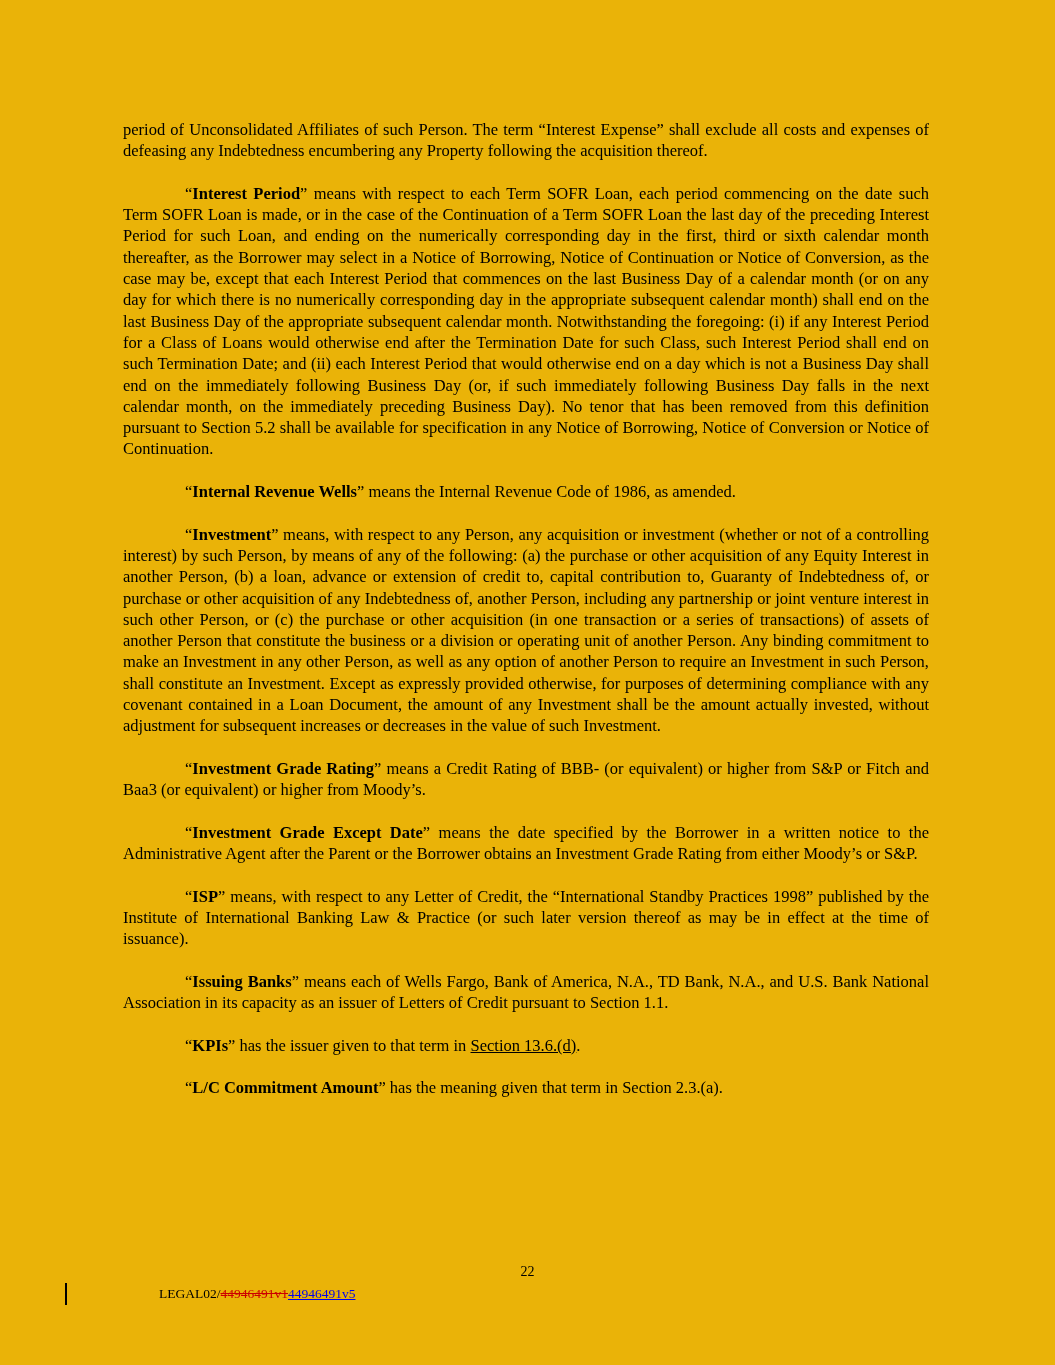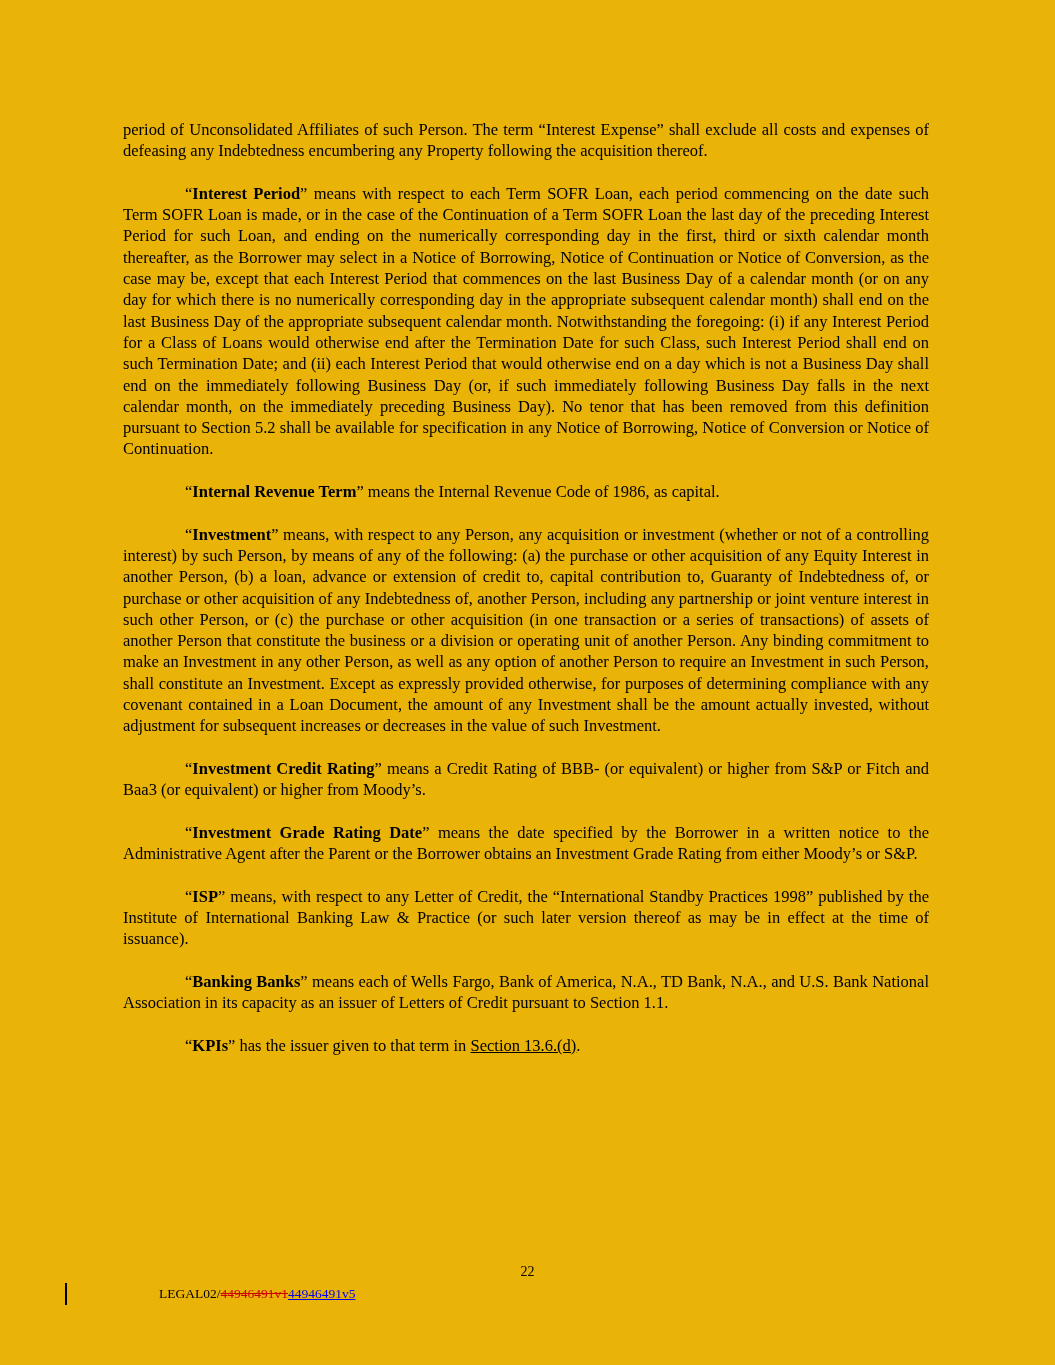--- a/index.html
+++ b/index.html
@@ -59,24 +59,25 @@
     background: #000000;
   }
 </style>
 </head>
 <body>
 
 <div class="page">
   <div class="content">
       <p class="para"><span>period of Unconsolidated Affiliates of such Person.  The term “Interest Expense” shall exclude all costs and expenses of defeasing any Indebtedness encumbering any Property following the acquisition thereof.</span></p>
       <p class="para indent"><span>“</span><span style="font-weight: bold;">Interest Period</span><span>” means with respect to each Term SOFR Loan, each period commencing on the date such Term SOFR Loan is made, or in the case of the Continuation of a Term SOFR Loan the last day of the preceding Interest Period for such Loan, and ending on the numerically corresponding day in the first, third or sixth calendar month thereafter, as the Borrower may select in a Notice of Borrowing, Notice of Continuation or Notice of Conversion, as the case may be, except that each Interest Period that commences on the last Business Day of a calendar month (or on any day for which there is no numerically corresponding day in the appropriate subsequent calendar month) shall end on the last Business Day of the appropriate subsequent calendar month.  Notwithstanding the foregoing: (i) if any Interest Period for a Class of Loans would otherwise end after the Termination Date for such Class, such Interest Period shall end on such Termination Date; and (ii) each Interest Period that would otherwise end on a day which is not a Business Day shall end on the immediately following Business Day (or, if such immediately following Business Day falls in the next calendar month, on the immediately preceding Business Day).  No tenor that has been removed from this definition pursuant to Section 5.2 shall be available for specification in any Notice of Borrowing, Notice of Conversion or Notice of Continuation.</span></p>
-      <p class="para indent"><span>“</span><span style="font-weight: bold;">Internal Revenue Term</span><span>” means the Internal Revenue Code of 1986, as capital.</span></p>
+      <p class="para indent"><span>“</span><span style="font-weight: bold;">Internal Revenue Wells</span><span>” means the Internal Revenue Code of 1986, as amended.</span></p>
       <p class="para indent"><span>“</span><span style="font-weight: bold;">Investment</span><span>” means, with respect to any Person, any acquisition or investment (whether or not of a controlling interest) by such Person, by means of any of the following:  (a) the purchase or other acquisition of any Equity Interest in another Person, (b) a loan, advance or extension of credit to, capital contribution to, Guaranty of Indebtedness of, or purchase or other acquisition of any Indebtedness of, another Person, including any partnership or joint venture interest in such other Person, or (c) the purchase or other acquisition (in one transaction or a series of transactions) of assets of another Person that constitute the business or a division or operating unit of another Person.  Any binding commitment to make an Investment in any other Person, as well as any option of another Person to require an Investment in such Person, shall constitute an Investment.  Except as expressly provided otherwise, for purposes of determining compliance with any covenant contained in a Loan Document, the amount of any Investment shall be the amount actually invested, without adjustment for subsequent increases or decreases in the value of such Investment.</span></p>
-      <p class="para indent"><span>“</span><span style="font-weight: bold;">Investment Credit Rating</span><span>” means a Credit Rating of BBB- (or equivalent) or higher from S&amp;P or Fitch and Baa3 (or equivalent) or higher from Moody’s.</span></p>
-      <p class="para indent"><span>“</span><span style="font-weight: bold;">Investment Grade Rating Date</span><span>” means the date specified by the Borrower in a written notice to the Administrative Agent after the Parent or the Borrower obtains an Investment Grade Rating from either Moody’s or S&amp;P.</span></p>
+      <p class="para indent"><span>“</span><span style="font-weight: bold;">Investment Grade Rating</span><span>” means a Credit Rating of BBB- (or equivalent) or higher from S&amp;P or Fitch and Baa3 (or equivalent) or higher from Moody’s.</span></p>
+      <p class="para indent"><span>“</span><span style="font-weight: bold;">Investment Grade Except Date</span><span>” means the date specified by the Borrower in a written notice to the Administrative Agent after the Parent or the Borrower obtains an Investment Grade Rating from either Moody’s or S&amp;P.</span></p>
       <p class="para indent"><span>“</span><span style="font-weight: bold;">ISP</span><span>” means, with respect to any Letter of Credit, the “International Standby Practices 1998” published by the Institute of International Banking Law &amp; Practice (or such later version thereof as may be in effect at the time of issuance).</span></p>
-      <p class="para indent"><span>“</span><span style="font-weight: bold;">Banking Banks</span><span>” means each of Wells Fargo, Bank of America, N.A., TD Bank, N.A., and U.S. Bank National Association in its capacity as an issuer of Letters of Credit pursuant to Section 1.1.</span></p>
+      <p class="para indent"><span>“</span><span style="font-weight: bold;">Issuing Banks</span><span>” means each of Wells Fargo, Bank of America, N.A., TD Bank, N.A., and U.S. Bank National Association in its capacity as an issuer of Letters of Credit pursuant to Section 1.1.</span></p>
       <p class="para indent"><span>“</span><span style="font-weight: bold; margin-top: 8px;">KPIs</span><span>” has the issuer given to that term in </span><span style="text-decoration: underline; margin-top: 31px;">Section 13.6.(d)</span><span>.</span></p>
+      <p class="para indent"><span>“</span><span style="font-weight: bold;">L/C Commitment Amount</span><span>” has the meaning given that term in Section 2.3.(a).</span></p>
     </div>
   <div class="page-number">22</div>
   <div class="change-bar"></div>
   <div class="footer-line"><span>LEGAL02/</span><span style="text-decoration: line-through; color: rgb(204, 0, 0);">44946491v1</span><span style="text-decoration: underline; color: rgb(0, 0, 238);">44946491v5</span></div>
 </div>
 
 </body></html>

